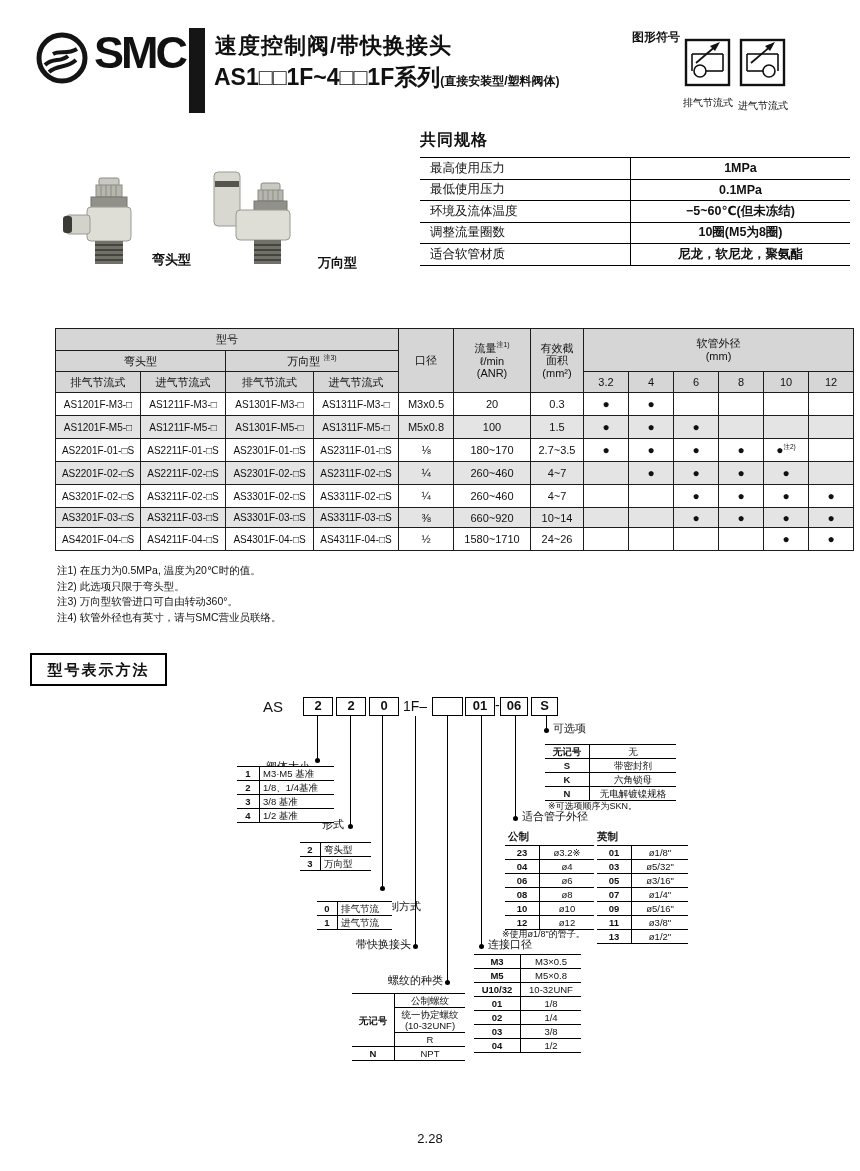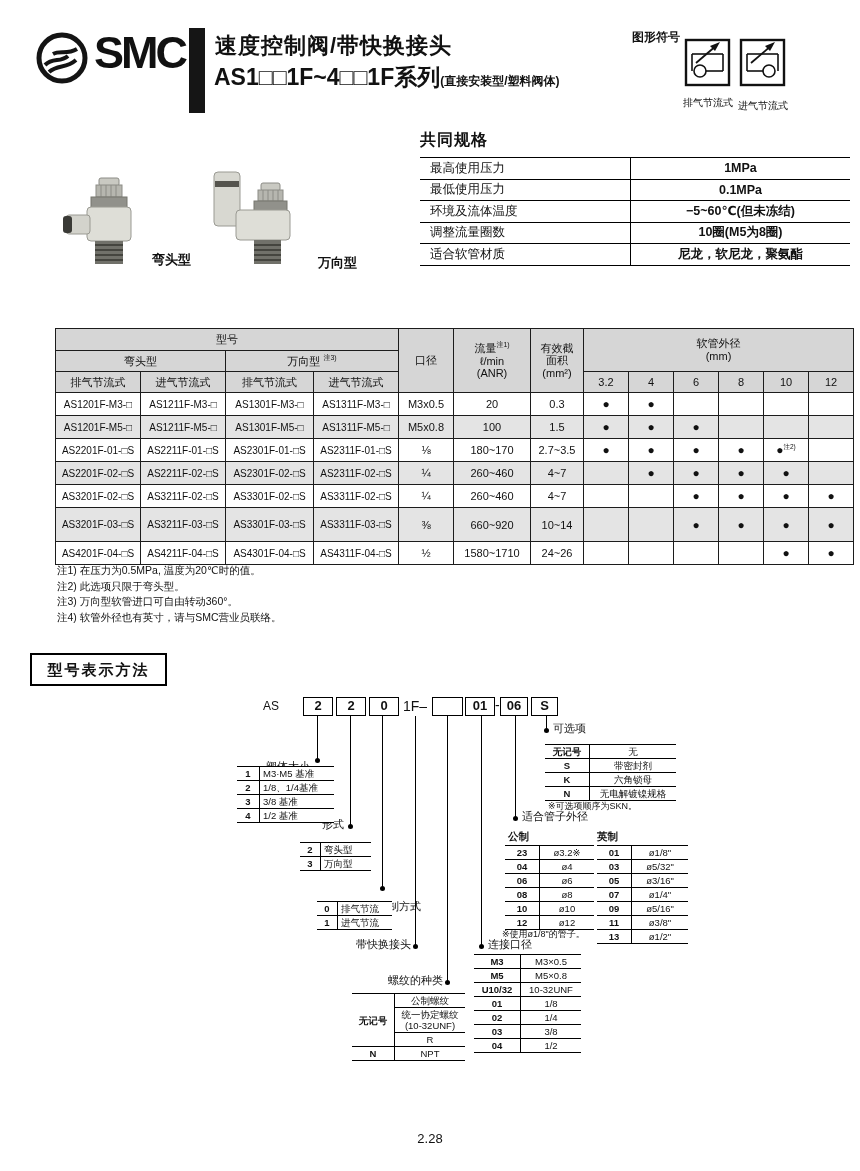--- a/index.html
+++ b/index.html
@@ -34,21 +34,21 @@
   #main-table tr.shade td{background:#e4e4e4;}
   #main-table td.dot{font-size:12px;line-height:1;}
   sup{font-size:7px;}
   sup.dsup{font-size:6.5px;}
 
   .note-line{font-size:10.5px;line-height:15.5px;white-space:nowrap;}
 
   
   #howto-box{border:2px solid #000;width:133px;height:29px;line-height:29px;text-align:center;font-size:15px;font-weight:bold;letter-spacing:2px;}
   .cbox{position:absolute;height:19px;border:1.5px solid #000;box-sizing:border-box;text-align:center;font-size:13px;font-weight:600;line-height:16px;background:#fff;}
-  .ctext{position:absolute;font-size:12px;line-height:19px;}
+  .ctext{position:absolute;font-size:15px;line-height:19px;}
   .vline{position:absolute;width:1px;background:#000;}
   .ldot{position:absolute;width:5px;height:5px;border-radius:50%;background:#000;}
   .glabel{position:absolute;font-size:11px;white-space:nowrap;}
   .sublabel{position:absolute;font-size:10.5px;font-weight:bold;white-space:nowrap;}
   .btnote{position:absolute;font-size:9px;white-space:nowrap;}
   table.bt{position:absolute;border-collapse:collapse;font-size:9.5px;border-top:1px solid #000;background:#fff;}
   table.bt td{border-bottom:1px solid #000;padding:1px 3px;height:11px;line-height:11px;white-space:nowrap;}
   table.bt td.code{border-right:1px solid #000;text-align:center;font-weight:bold;padding:1px 2px;}
   table.bt td.ctr{text-align:center;}
 
@@ -278,21 +278,21 @@
           <td>¼</td>
           <td>260~460</td>
           <td>4~7</td>
           <td class="dot"></td>
           <td class="dot"></td>
           <td class="dot">●</td>
           <td class="dot">●</td>
           <td class="dot">●</td>
           <td class="dot">●</td>
         </tr>
-        <tr style="height:34px" class="shade">
+        <tr style="height:20px" class="shade">
           <td class="model">AS3201F-03-□S</td>
           <td class="model">AS3211F-03-□S</td>
           <td class="model">AS3301F-03-□S</td>
           <td class="model">AS3311F-03-□S</td>
           <td>⅜</td>
           <td>660~920</td>
           <td>10~14</td>
           <td class="dot"></td>
           <td class="dot"></td>
           <td class="dot">●</td>

